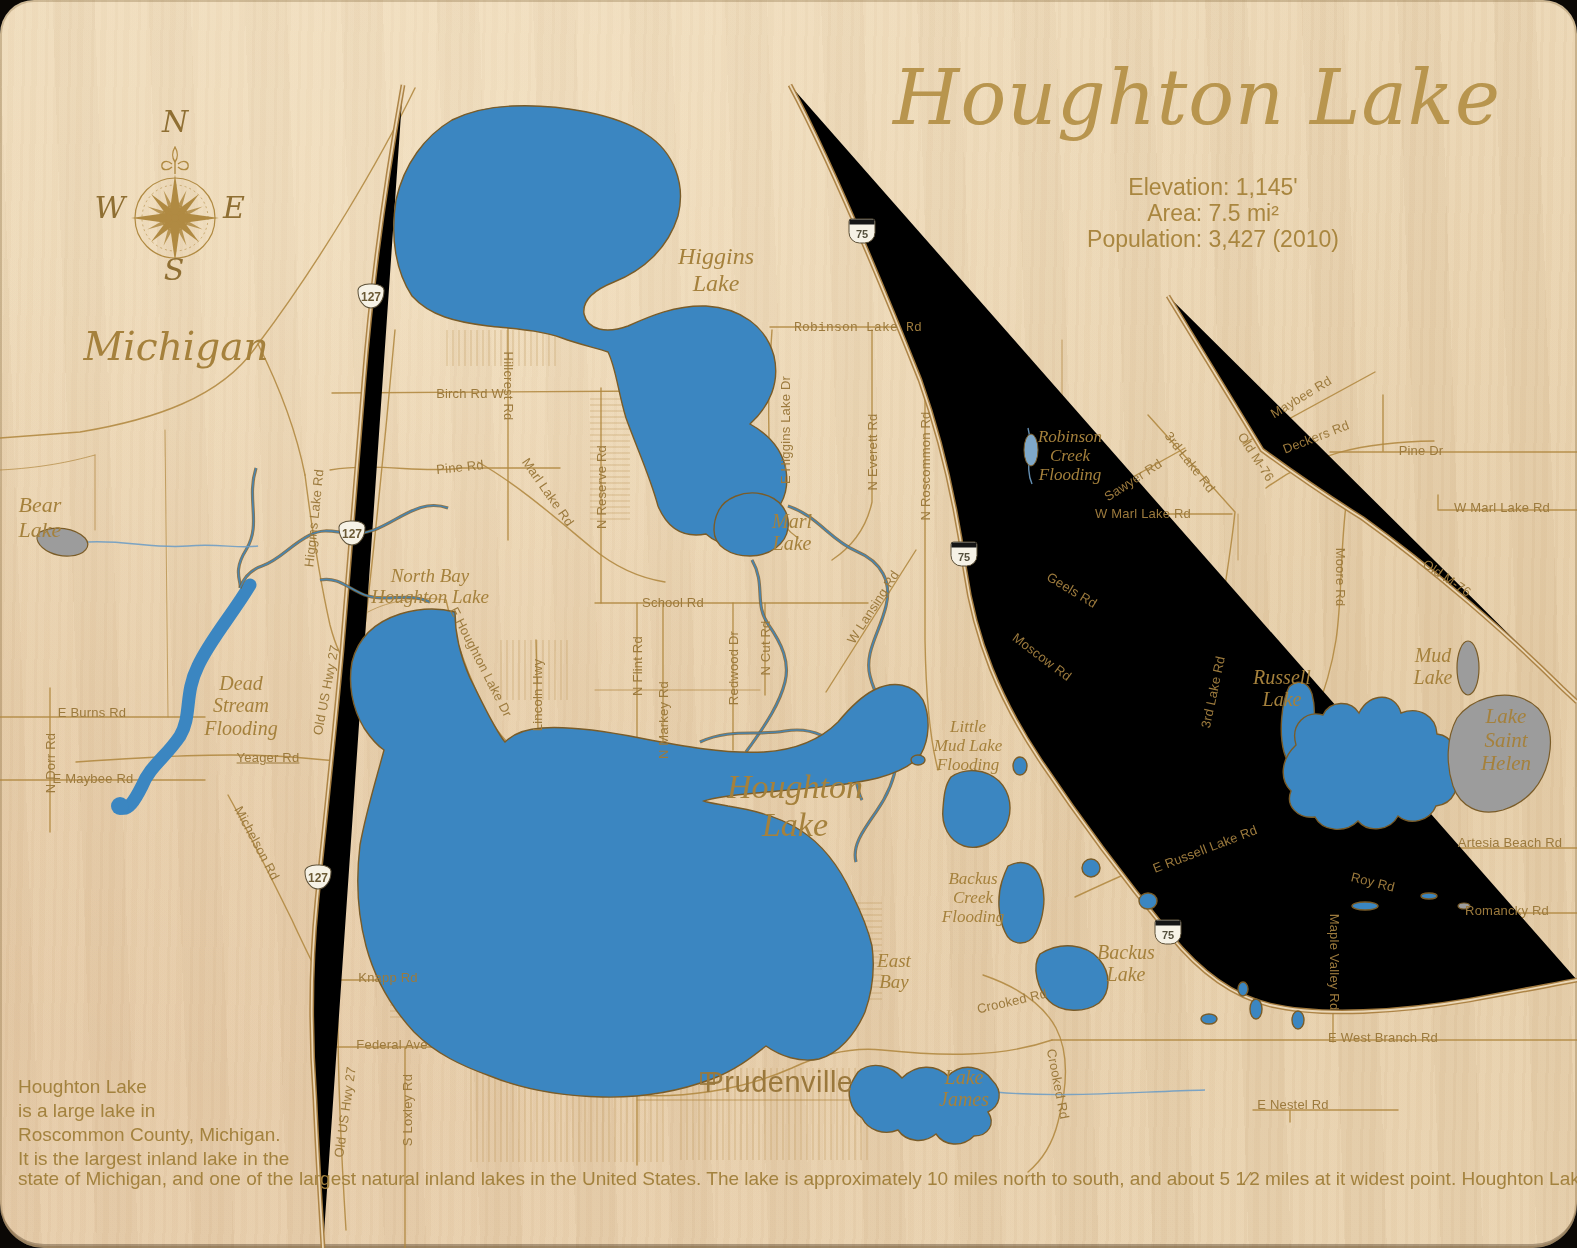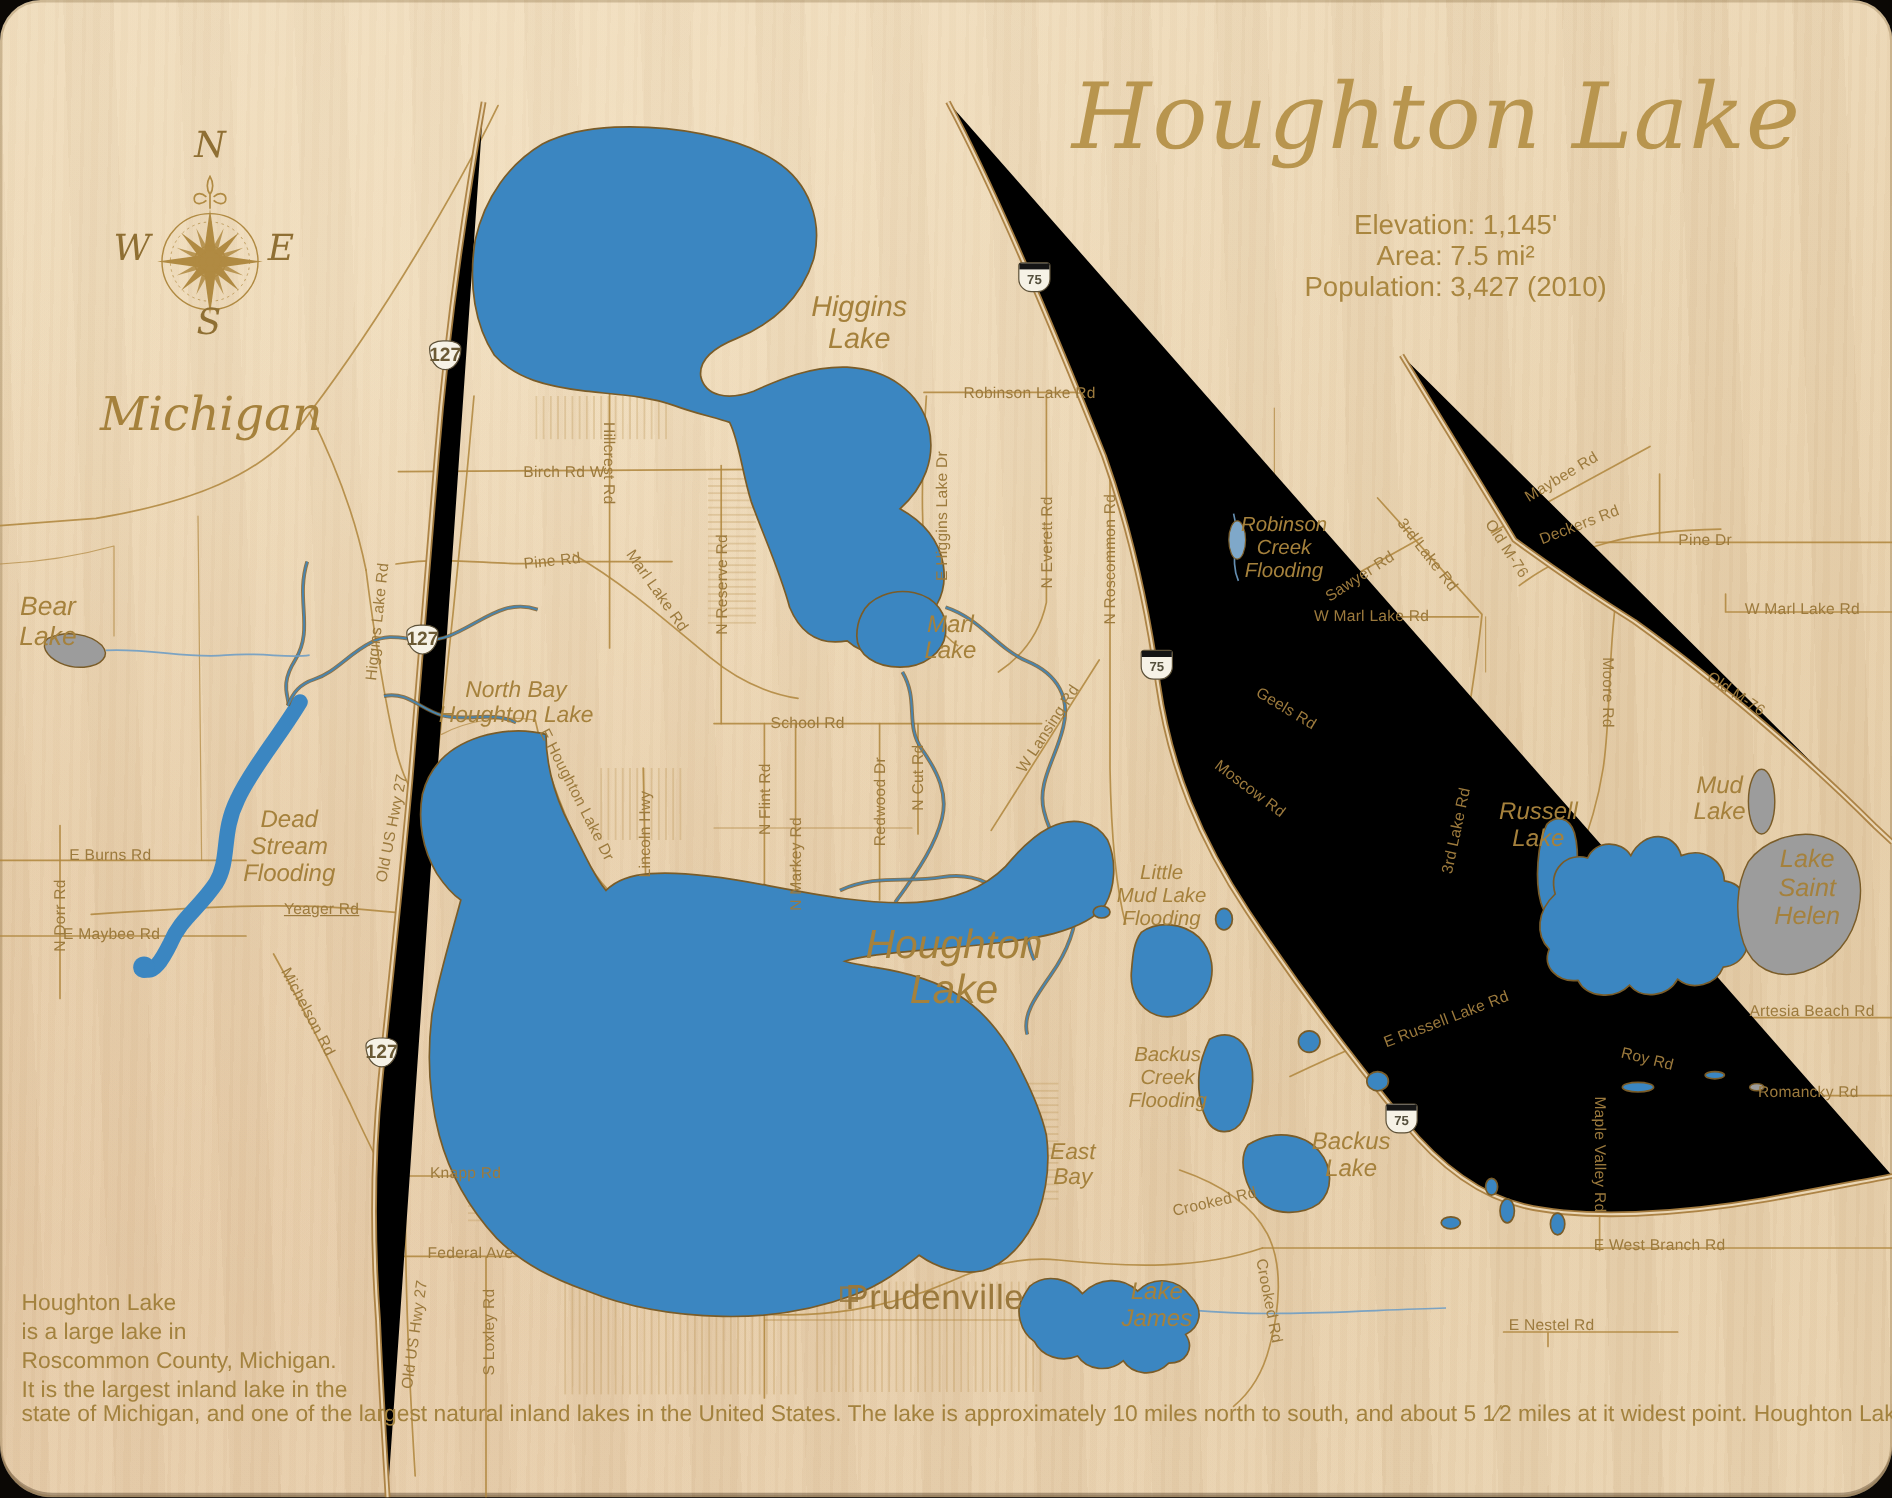--- a/index.html
+++ b/index.html
@@ -21,30 +21,30 @@
   .hwy{fill:none;stroke:#aa8040;stroke-width:4.8;opacity:.95;}
   .hwycore{fill:none;stroke:#ead6b5;stroke-width:1.8;}
   .stream-case{fill:none;stroke:#7a5a28;stroke-width:3.2;opacity:.8;}
   .stream{fill:none;stroke:#4b84ab;stroke-width:1.7;}
   .stream-thin{fill:none;stroke:#6f9dc4;stroke-width:1.4;opacity:.9;}
   .flood{fill:none;stroke:#3b86c1;stroke-width:13;stroke-linecap:round;stroke-linejoin:round;}
   .lake{fill:#3b86c1;stroke:#7a5c28;stroke-width:1.4;}
   .glake{fill:#9c9c9c;stroke:#7a5c28;stroke-width:1.2;}
   .pale{fill:#7fa8c9;stroke:#7a5c28;stroke-width:1;}
   .road-label{position:absolute;font-size:13px;color:#9c7a3d;white-space:nowrap;letter-spacing:.2px;}
-  .water-label{position:absolute;font-family:Liberation Sans, sans-serif;font-style:italic;color:#a5813c;
+  .water-label{position:absolute;font-family:Liberation Serif, serif;font-style:italic;color:#a5813c;
                text-align:center;line-height:1.12;white-space:pre-line;}
   .shield{position:absolute;width:27px;height:25px;display:flex;flex-direction:column;align-items:center;
           background:#f6f2e6;border:1.4px solid #5d5138;box-sizing:border-box;}
   .shield .shield-band{display:block;width:100%;height:5px;background:#151515;flex:0 0 auto;}
   .shield .shield-num{flex:1;display:flex;align-items:center;justify-content:center;
           font-size:11px;font-weight:bold;color:#55503d;line-height:1;}
   .shield.i75{border-radius:3px 3px 11px 11px;}
   .shield.us127{border-radius:45% 45% 52% 52% / 28% 28% 74% 74%;}
-  .shield.us127 .shield-num{font-size:16px;color:#6b5a35;}
+  .shield.us127 .shield-num{font-size:12px;color:#6b5a35;}
 
   .map-title{position:absolute;left:1197px;top:97px;transform:translate(-50%,-50%);
     font-family:"DejaVu Serif",serif;font-style:italic;font-size:76px;color:#b8954e;white-space:nowrap;letter-spacing:1px;}
   .stats{position:absolute;left:1213px;top:213px;transform:translate(-50%,-50%);text-align:center;}
   .stat-line{font-size:23px;color:#a9863f;line-height:26px;}
   .state-label{position:absolute;left:176px;top:346px;transform:translate(-50%,-50%);
     font-family:"DejaVu Serif",serif;font-style:italic;font-size:39px;color:#a5813c;}
   .city-label{position:absolute;left:779px;top:1082px;transform:translate(-50%,-50%);
     font-size:29px;color:#9a783c;letter-spacing:.5px;white-space:nowrap;}
   .building-icon{position:absolute;left:700px;top:1072px;width:11px;height:9px;border:2px solid #9a783c;opacity:.85;}
@@ -247,21 +247,21 @@
   <div class="city-label">Prudenville</div>
 
   <div>
 
   <span class="road-label" style="left: 470px; top: 393px; transform: translate(-50%, -50%);">Birch Rd W</span>
       <span class="road-label" style="left: 508px; top: 386px; transform: translate(-50%, -50%) rotate(90deg);">Hillcrest Rd</span>
       <span class="road-label" style="left: 460px; top: 467px; transform: translate(-50%, -50%) rotate(-6deg);">Pine Rd</span>
       <span class="road-label" style="left: 548px; top: 492px; transform: translate(-50%, -50%) rotate(55deg);">Marl Lake Rd</span>
       <span class="road-label" style="left: 601px; top: 487px; transform: translate(-50%, -50%) rotate(-90deg);">N Reserve Rd</span>
       <span class="road-label" style="left: 785px; top: 430px; transform: translate(-50%, -50%) rotate(-90deg);">E Higgins Lake Dr</span>
-      <span class="road-label" style="left: 858px; top: 327px; transform: translate(-50%, -50%);">Robinson Lake Rd</span>
+      <span class="road-label" style="left: 858px; top: 327px; transform: translate(-50%, -50%); font-family: Liberation Mono, monospace;">Robinson Lake Rd</span>
       <span class="road-label" style="left: 872px; top: 452px; transform: translate(-50%, -50%) rotate(-90deg);">N Everett Rd</span>
       <span class="road-label" style="left: 925px; top: 466px; transform: translate(-50%, -50%) rotate(-90deg);">N Roscommon Rd</span>
       <span class="road-label" style="left: 873px; top: 607px; transform: translate(-50%, -50%) rotate(-57deg);">W Lansing Rd</span>
       <span class="road-label" style="left: 1133px; top: 480px; transform: translate(-50%, -50%) rotate(-33deg);">Sawyer Rd</span>
       <span class="road-label" style="left: 1190px; top: 462px; transform: translate(-50%, -50%) rotate(52deg);">3rd Lake Rd</span>
       <span class="road-label" style="left: 1143px; top: 513px; transform: translate(-50%, -50%);">W Marl Lake Rd</span>
       <span class="road-label" style="left: 1072px; top: 590px; transform: translate(-50%, -50%) rotate(31deg);">Geels Rd</span>
       <span class="road-label" style="left: 1042px; top: 657px; transform: translate(-50%, -50%) rotate(37deg);">Moscow Rd</span>
       <span class="road-label" style="left: 1301px; top: 397px; transform: translate(-50%, -50%) rotate(-31deg);">Maybee Rd</span>
       <span class="road-label" style="left: 1256px; top: 457px; transform: translate(-50%, -50%) rotate(57deg);">Old M-76</span>

